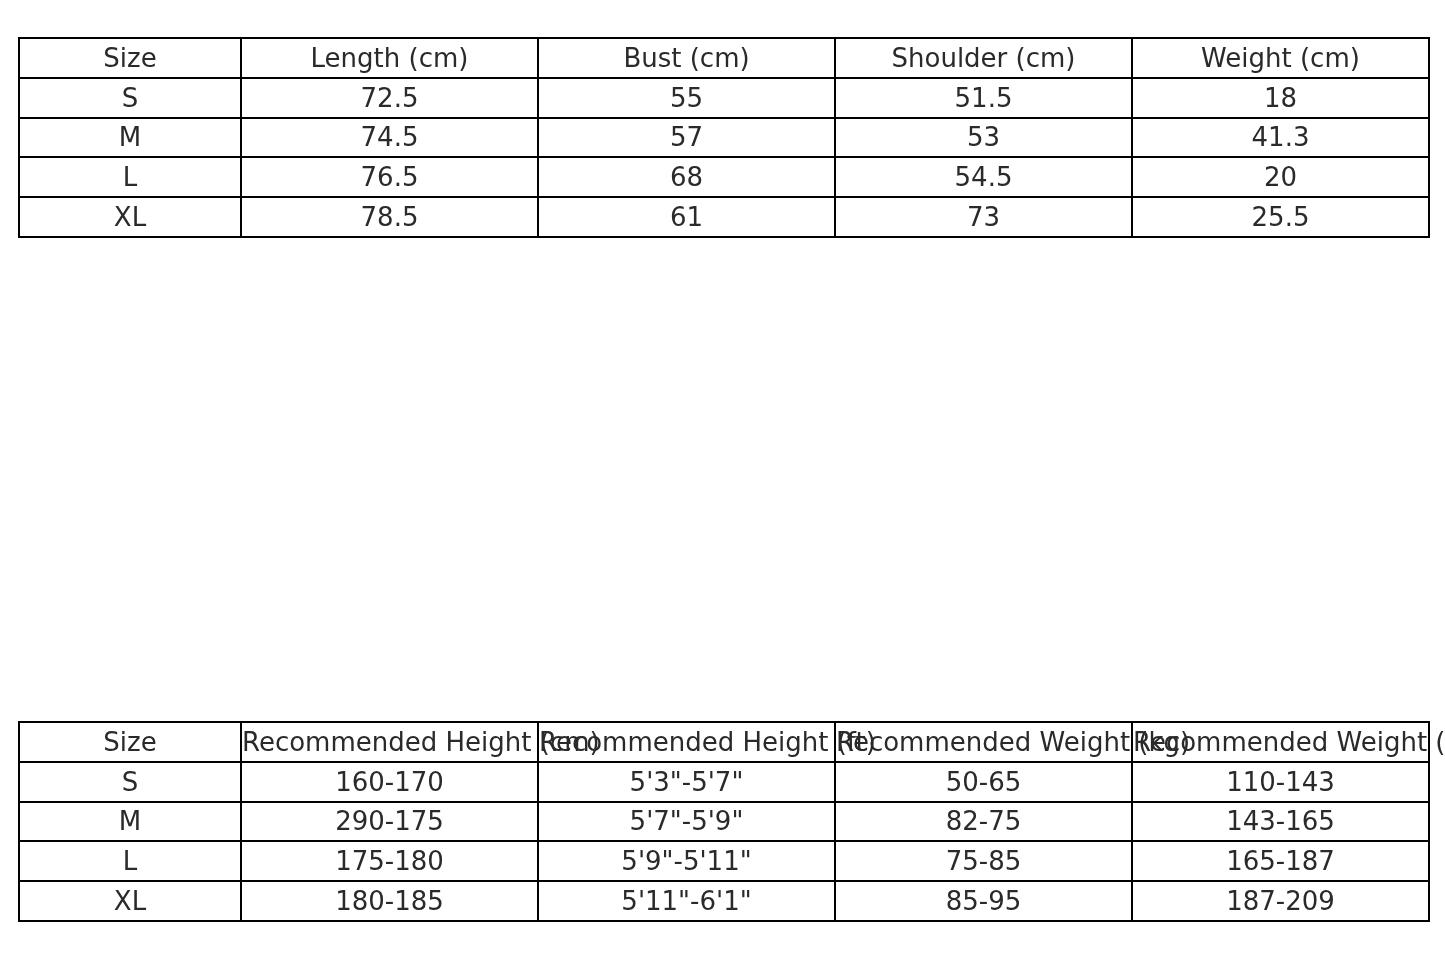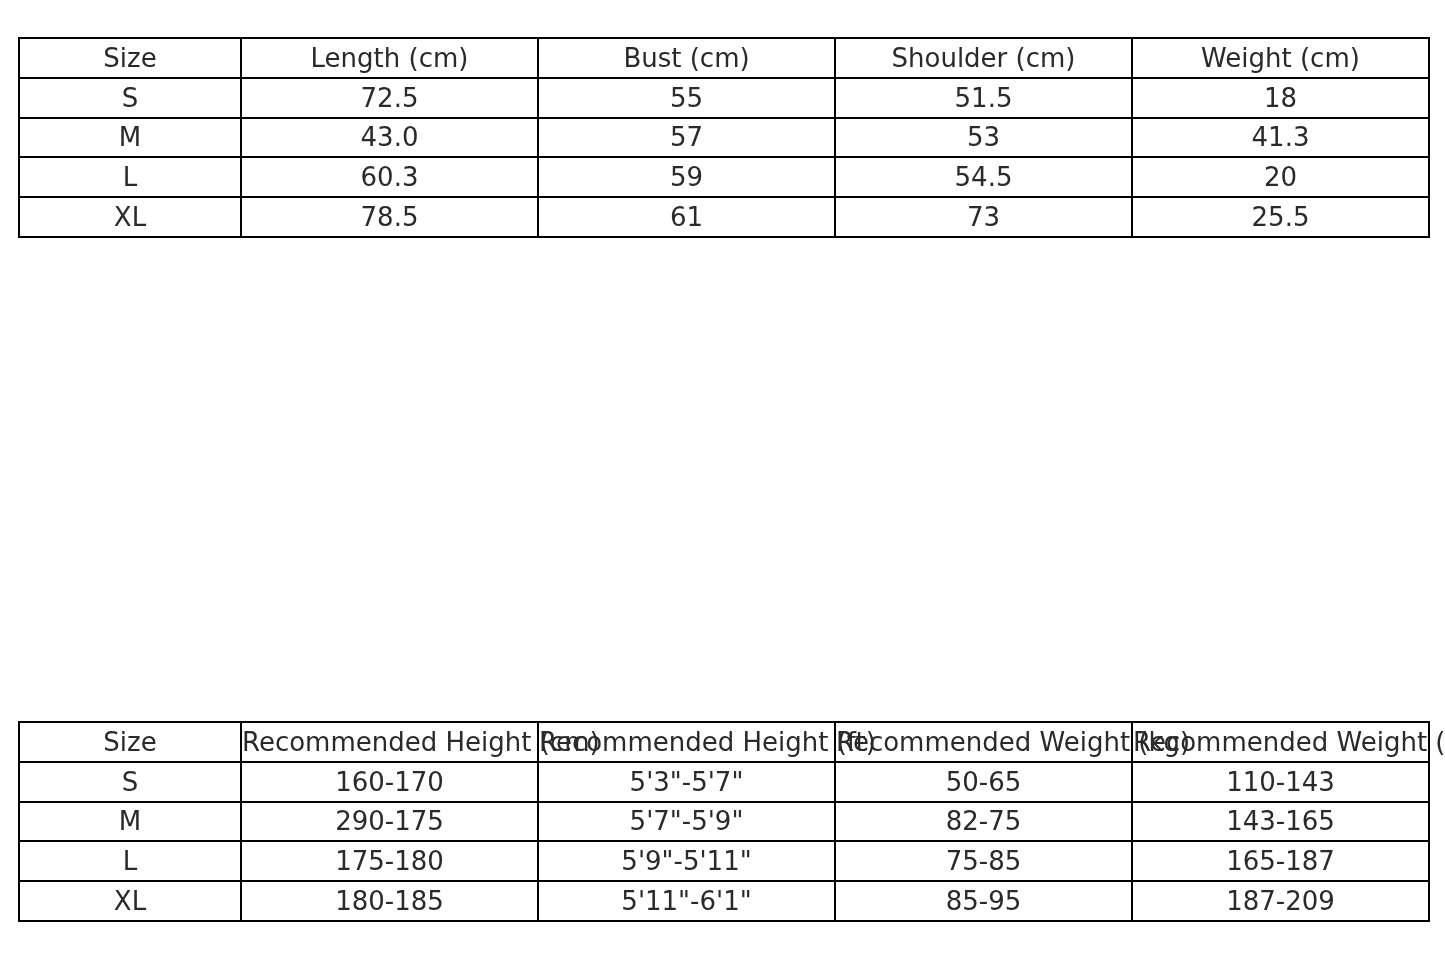--- a/index.html
+++ b/index.html
@@ -61,29 +61,29 @@
     <tbody>
       <tr>
         <td>S</td>
         <td>72.5</td>
         <td>55</td>
         <td>51.5</td>
         <td>18</td>
       </tr>
       <tr>
         <td>M</td>
-        <td>43.0</td>
+        <td>74.5</td>
         <td>57</td>
         <td>53</td>
         <td>41.3</td>
       </tr>
       <tr>
         <td>L</td>
-        <td>60.3</td>
-        <td>59</td>
+        <td>76.5</td>
+        <td>68</td>
         <td>54.5</td>
         <td>20</td>
       </tr>
       <tr>
         <td>XL</td>
         <td>78.5</td>
         <td>61</td>
         <td>73</td>
         <td>25.5</td>
       </tr>

